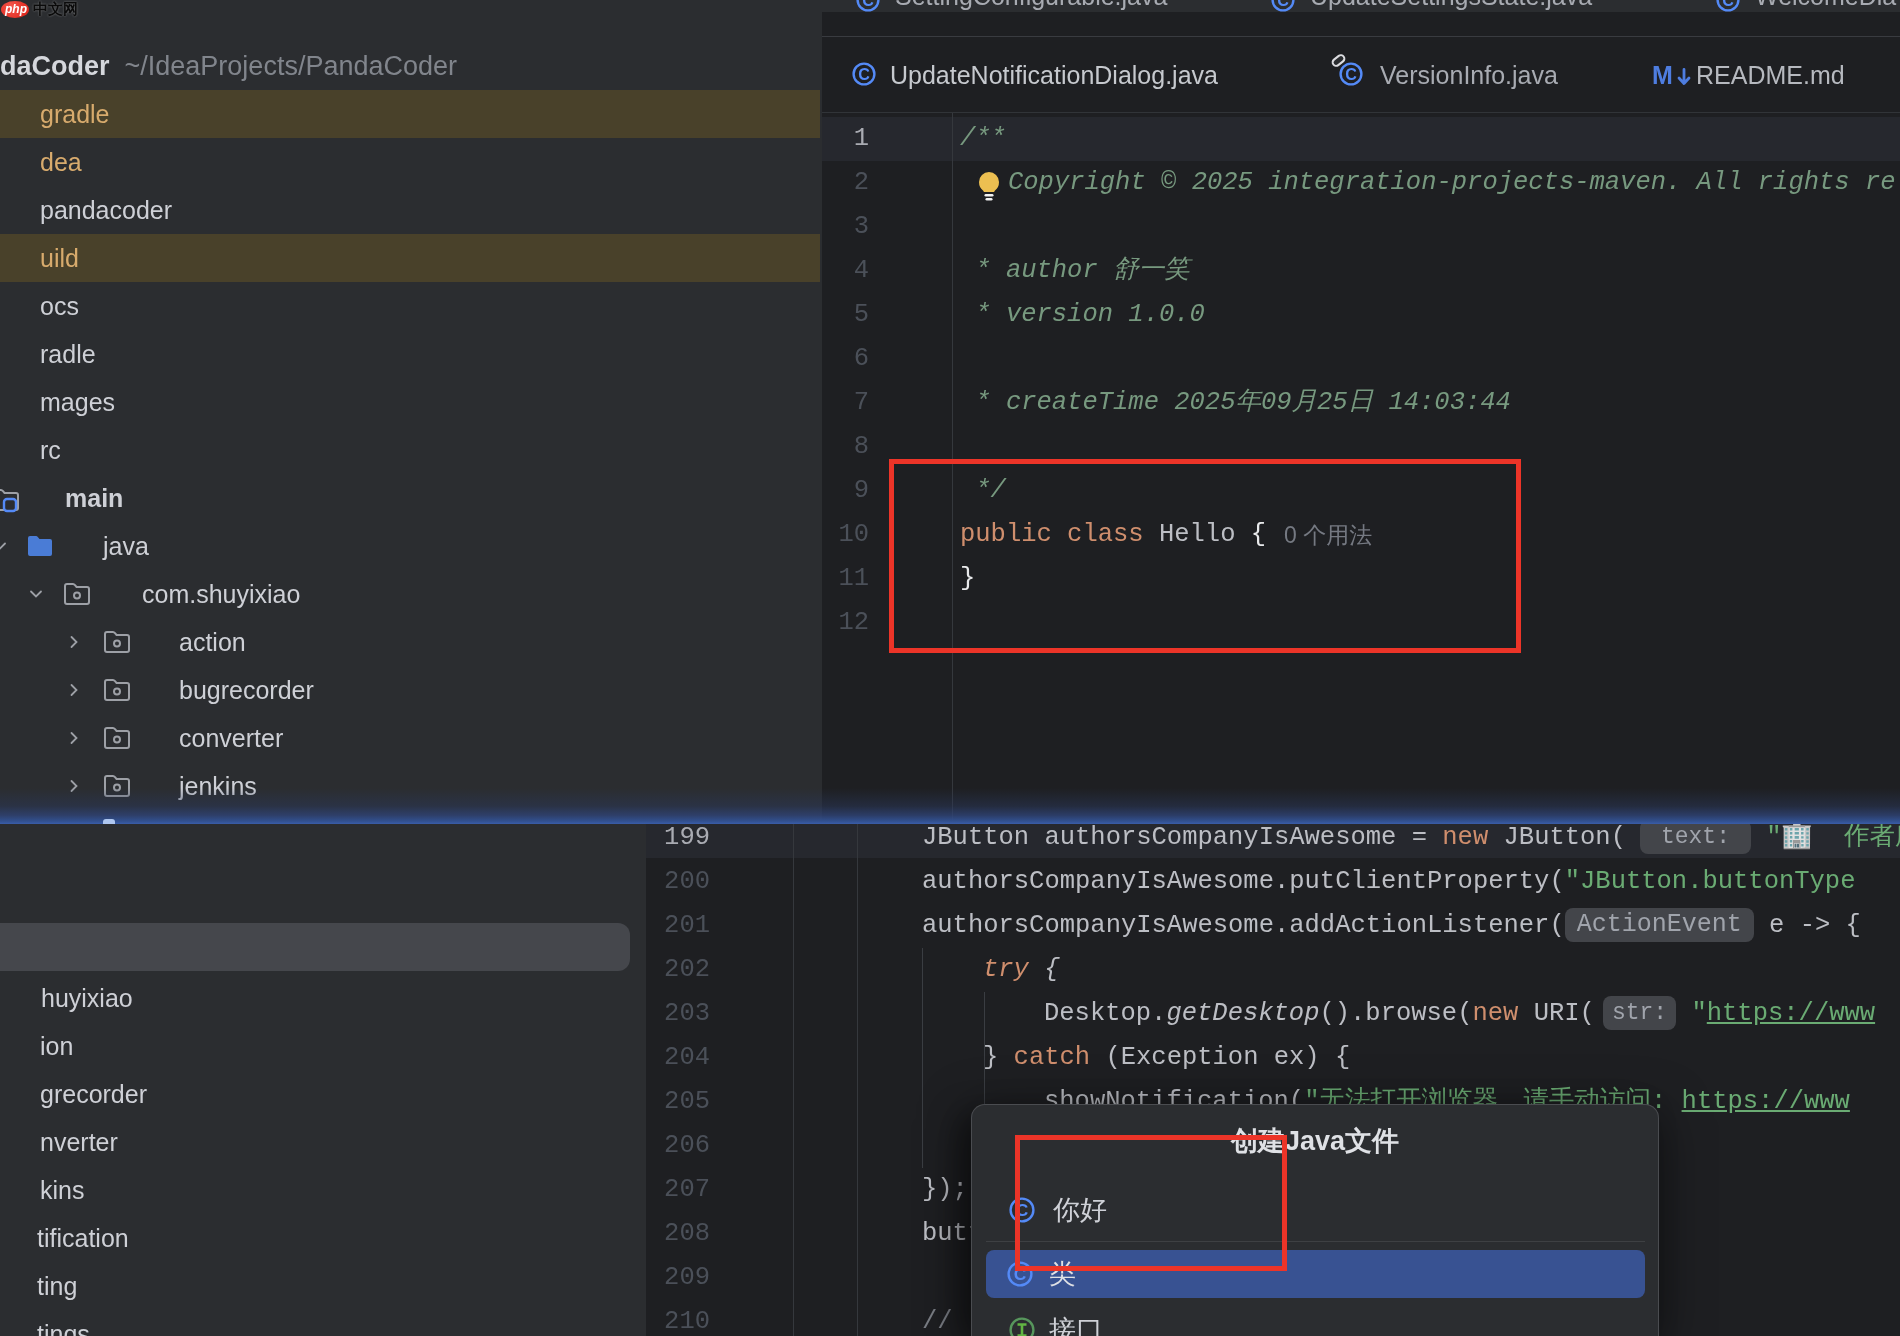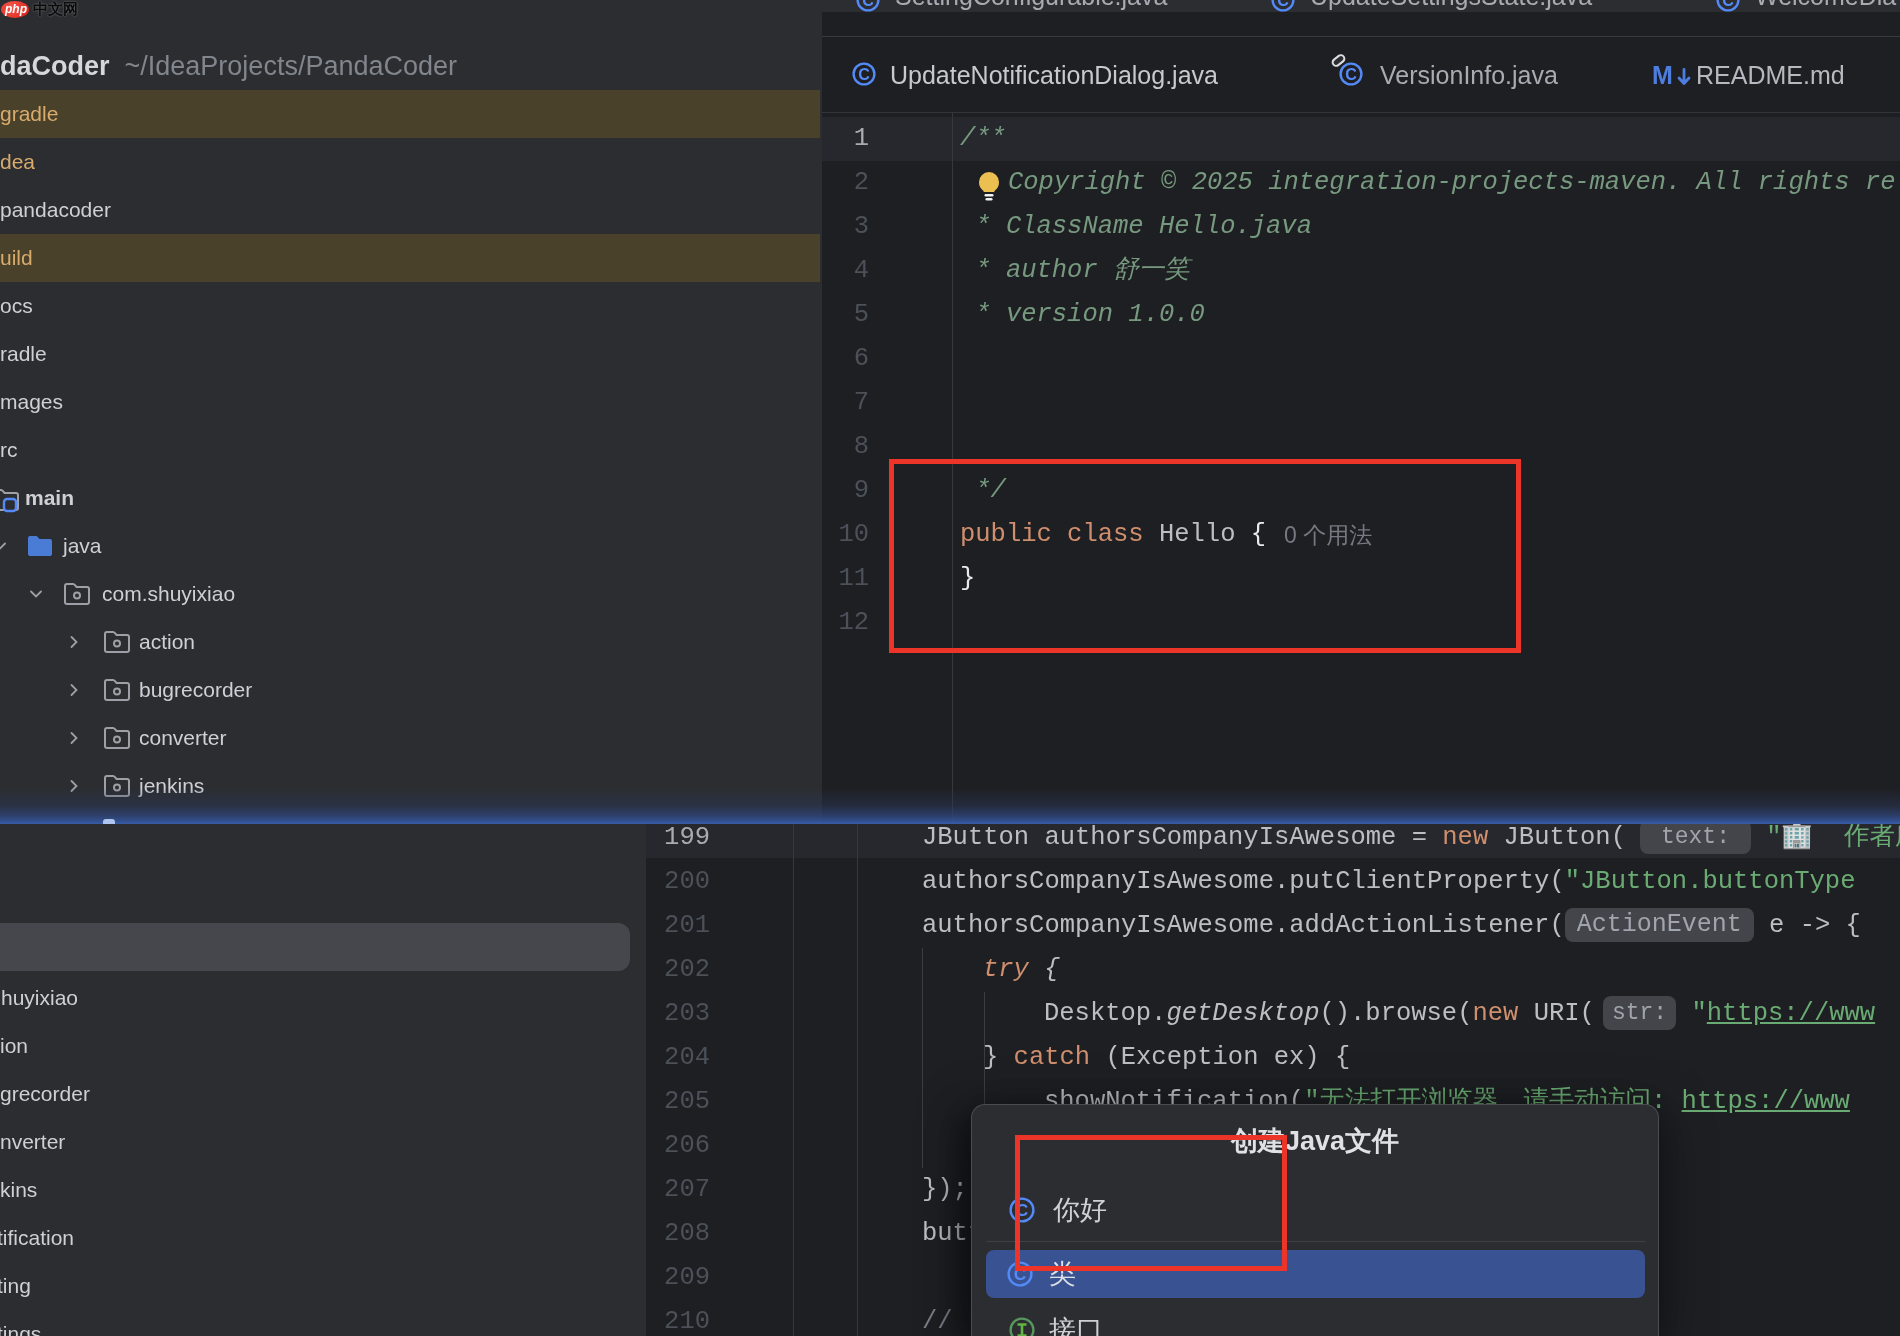--- a/index.html
+++ b/index.html
@@ -10,21 +10,21 @@
 .ui{font-family:"Liberation Sans",sans-serif;}
 .kw{color:#cf8e6d;}
 .str{color:#6aab73;}
 .doc{color:#77997f;font-style:italic;}
 .docu{color:#77997f;}
 .todo{color:#aebf26;font-style:italic;}
 .badge{display:inline-block;background:#43454a;color:#a0a4ac;border-radius:8px;
   font-size:23px;line-height:34px;padding:0 12px;vertical-align:middle;
   font-family:"Liberation Mono",monospace;}
 .num{font-family:"Liberation Mono",monospace;font-size:25.5px;line-height:44px;color:#4b5059;text-align:right;white-space:pre;}
-.treeitem{font-size:21px;color:#ced0d6;line-height:48px;white-space:pre;}
+.treeitem{font-size:25px;color:#ced0d6;line-height:48px;white-space:pre;margin-left:40px;}
 </style>
 </head>
 <body>
 
 <div class="abs" id="top" style="left:0;top:0;width:1900px;height:824px;overflow:hidden;background:#1e1f22;">
 
   <div class="abs" style="left:0;top:0;width:822px;height:824px;background:#2b2d30;"></div>
 
   <div class="abs" style="left:0;top:90px;width:820px;height:48px;background:#49412a;"></div>
   <div class="abs" style="left:0;top:234px;width:820px;height:48px;background:#49412a;"></div>
@@ -149,23 +149,23 @@
 <div class="abs num" style="left:769px;top:557px;width:100px;color:#4b5059;">11</div>
 <div class="abs num" style="left:769px;top:601px;width:100px;color:#4b5059;">12</div>
 
   <div class="abs mono" style="left:960px;top:117px;"><span class="doc">/**</span></div>
 <svg class="abs" style="left:974px;top:170px;" width="30" height="32" viewBox="0 0 30 32">
 <path d="M15 2 a10 10 0 0 1 10 10 q0 5.5 -4 8.5 l-1 1.5 h-10 l-1 -1.5 q-4 -3 -4 -8.5 a10 10 0 0 1 10 -10 z" fill="#ecbf51"></path>
 <rect x="10.5" y="24" width="9" height="2.6" rx="1.3" fill="#f2f2f2"></rect>
 <rect x="11.5" y="28" width="7" height="2.6" rx="1.3" fill="#f2f2f2"></rect>
 </svg>
 <div class="abs mono" style="left:1008px;top:161px;"><span class="doc">Copyright © 2025 integration-projects-maven. All rights re</span></div>
-<div class="abs mono" style="left:960px;top:205px;"><span class="doc"> * ClassName Hello.java</span></div>
 <div class="abs mono" style="left:960px;top:249px;"><span class="doc"> * author 舒一笑</span></div>
 <div class="abs mono" style="left:960px;top:293px;"><span class="doc"> * version 1.0.0</span></div>
+<div class="abs mono" style="left:960px;top:381px;"><span class="doc"> * createTime 2025年09月25日 14:03:44</span></div>
 <div class="abs mono" style="left:960px;top:469px;"><span class="doc"> */</span></div>
 <div class="abs mono" style="left:960px;top:513px;"><span class="kw">public class</span> <span style="color:#bcbec4">Hello</span> <span style="color:#e8e9eb">{</span></div>
 <div class="abs ui" style="left:1284px;top:518px;font-size:23px;line-height:34px;color:#757982;white-space:pre;">0 个用法</div>
 <div class="abs mono" style="left:960px;top:557px;"><span style="color:#e8e9eb">}</span></div>
 
   <div class="abs" style="left:889px;top:459px;width:632px;height:194px;border:5px solid #ec3428;box-sizing:border-box;"></div>
 </div>
 
 <div class="abs" style="left:0;top:788px;width:1900px;height:36px;
   background:linear-gradient(180deg, rgba(42,56,90,0) 0%, rgba(42,56,90,0.5) 50%, rgba(47,68,120,0.8) 76%, #31508f 92%, #3a5da8 100%);"></div>

